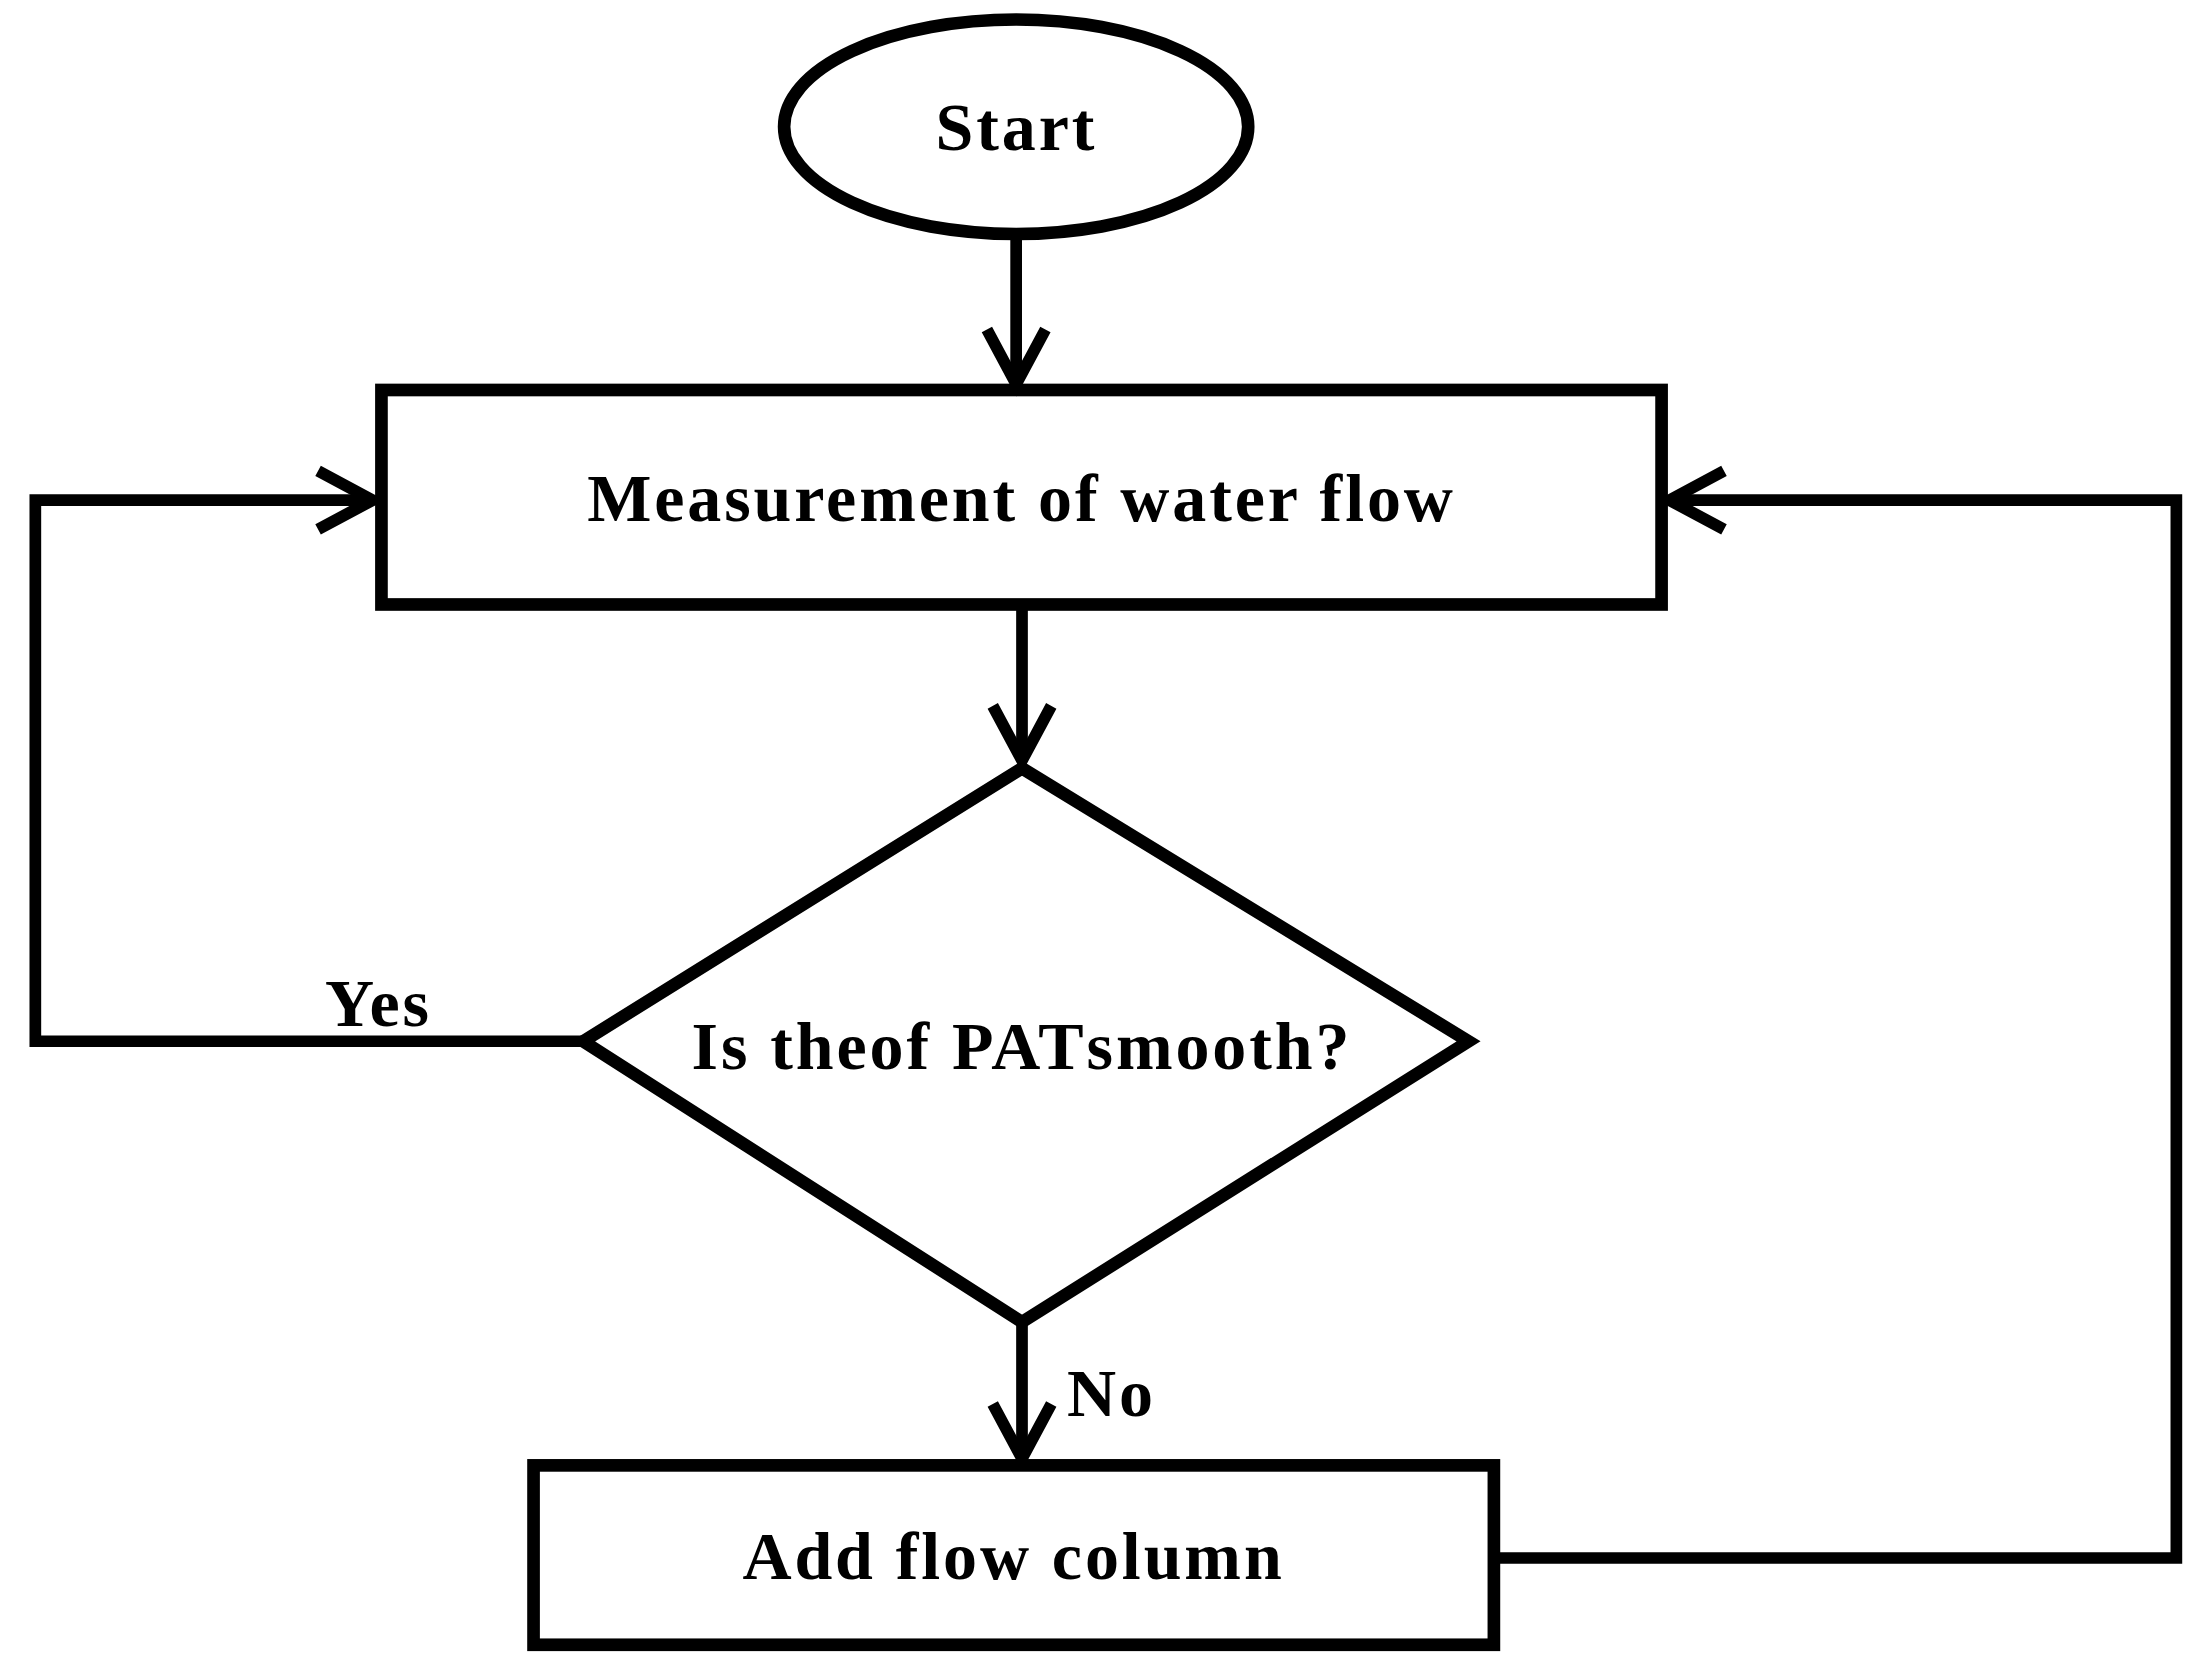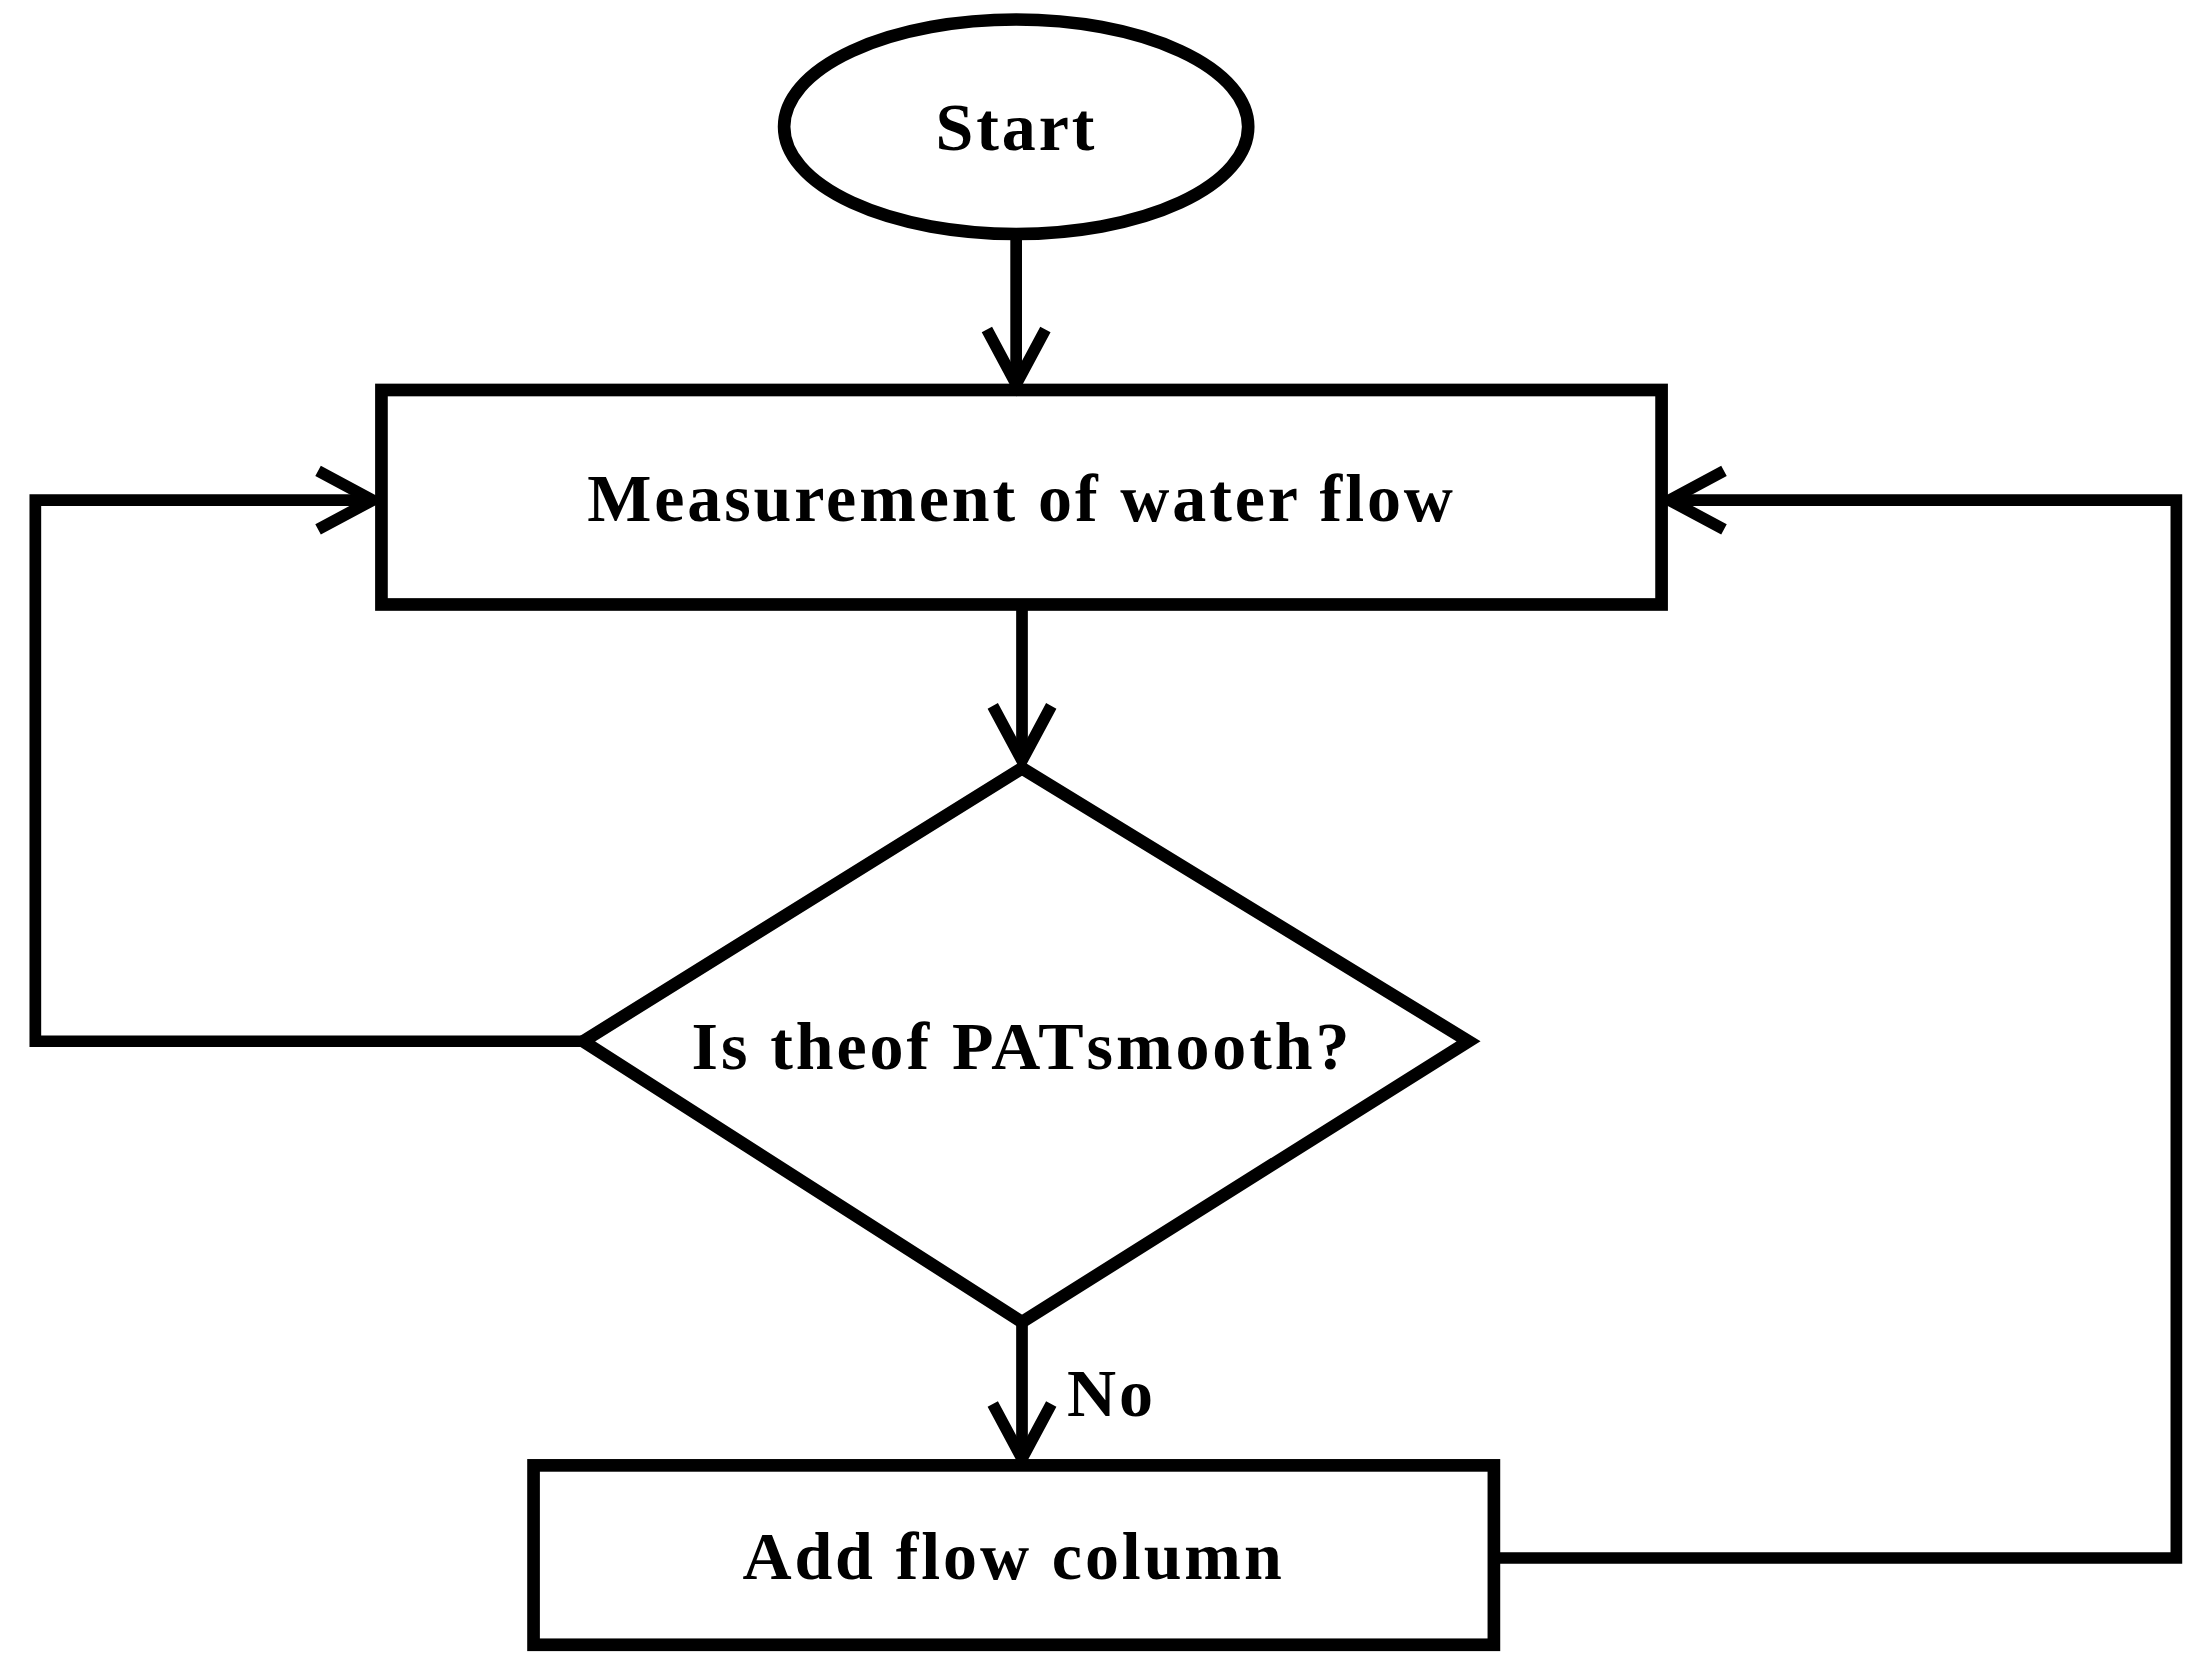--- a/index.html
+++ b/index.html
@@ -71,17 +71,18 @@
   <div class="label" style="left:792px; top:24.4px; width:449px; height:205px;">Start</div>
 
   <div class="label multiline" style="left:778px; top:884px; width:488px; height:324px;">
     <span>Is the</span>
     <span>of PAT</span>
     <span>smooth?</span>
   </div>
 
   <div class="label" style="left:533px; top:1466px; width:961px; height:179px;">Add flow column</div>
 
+  <div class="label" style="left:281px; top:964px; width:195px; height:78px;">Yes</div>
 
   <div class="label" style="left:1014px; top:1354px; width:195px; height:78px;">No</div>
 
 </div>
 
 
 </body></html>

